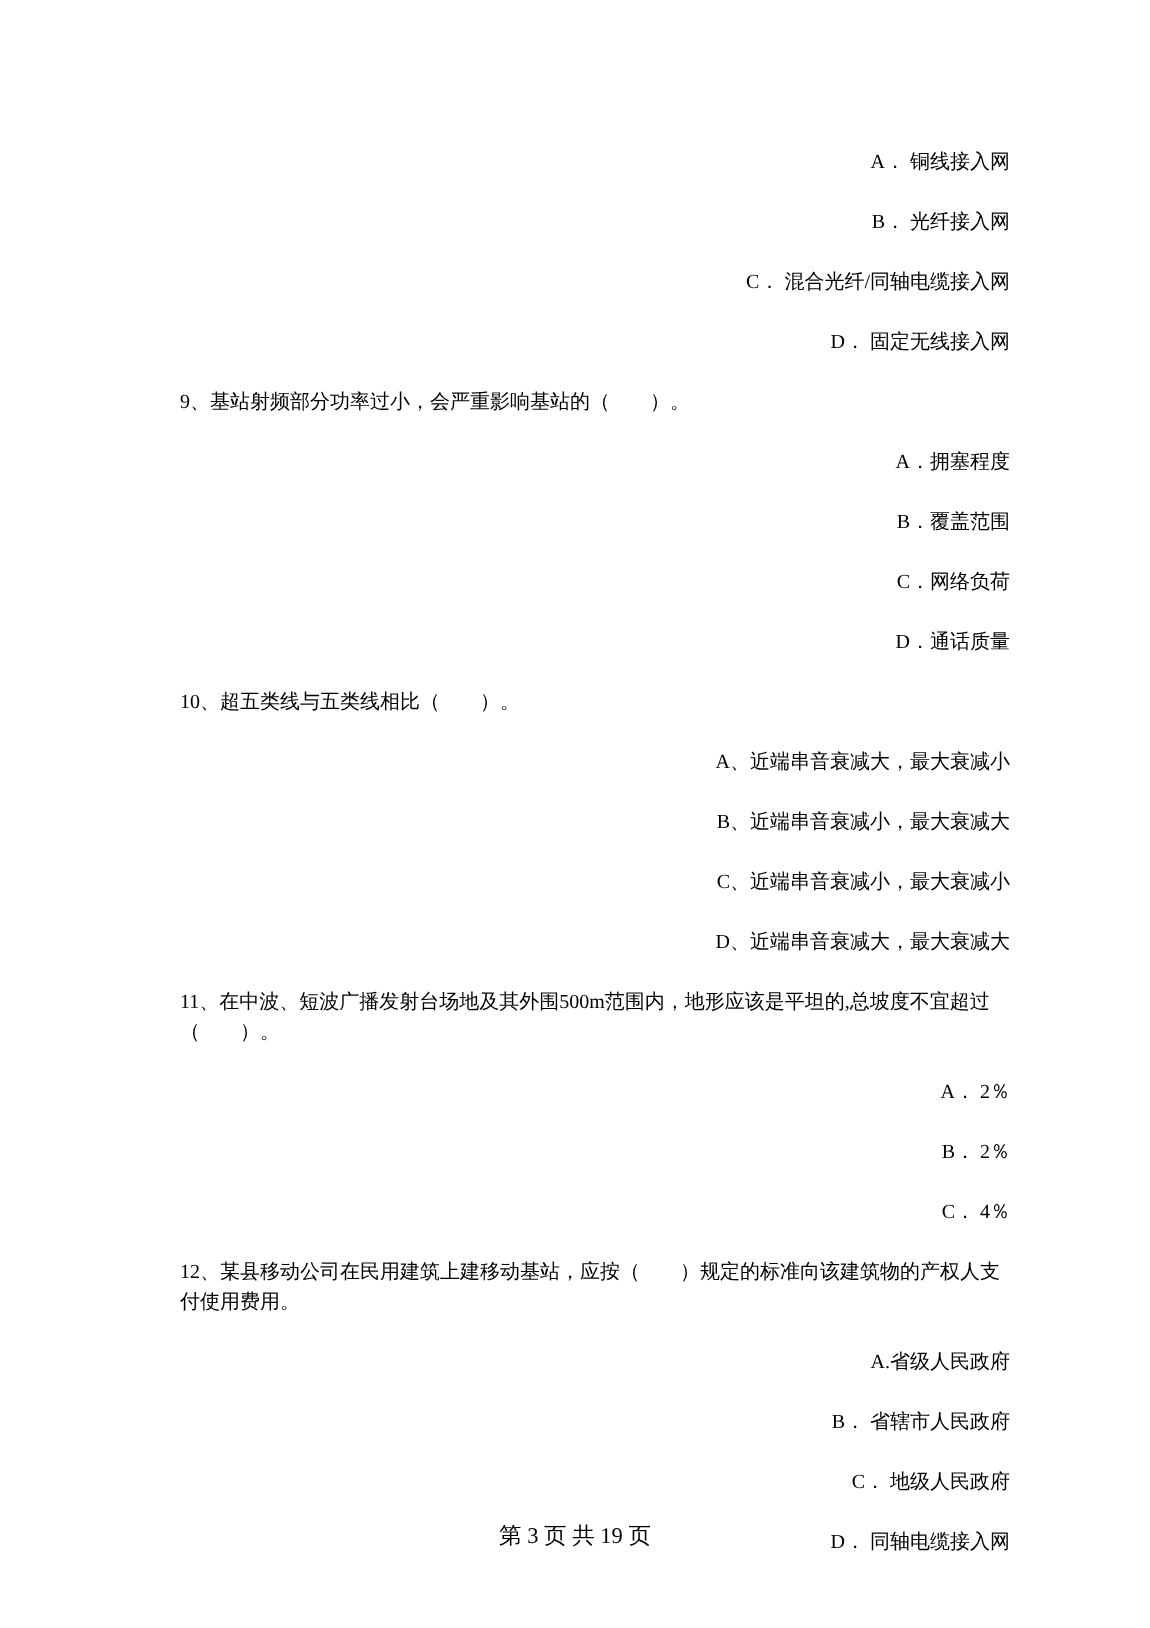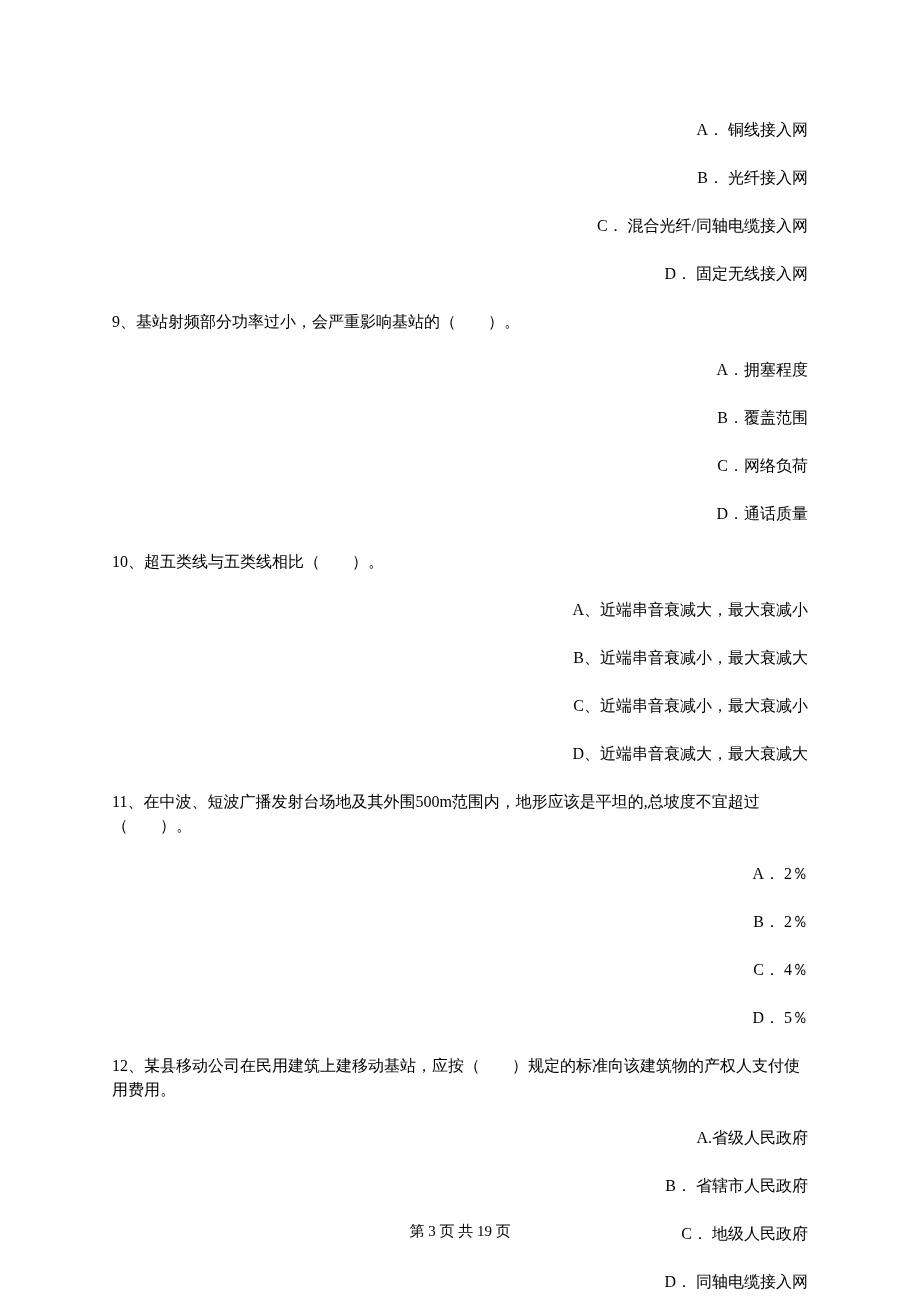--- a/index.html
+++ b/index.html
@@ -21,27 +21,28 @@
     padding-left: 56px;
     margin-bottom: 24px;
     text-align: right;
   }
   .question {
     margin-bottom: 24px;
     margin-top: 10px;
   }
   .question-indent {
     padding-left: 0px;
+    margin-left: 32px;
   }
   .footer {
     position: absolute;
     bottom: 60px;
     width: 100%;
     text-align: center;
-    font-size: 15px;
+    font-size: 18px;
   }
 </style>
 </head>
 <body>
 
 <div class="page">
   <div class="option">A． 铜线接入网</div>
   <div class="option">B． 光纤接入网</div>
   <div class="option">C． 混合光纤/同轴电缆接入网</div>
   <div class="option">D． 固定无线接入网</div>
@@ -55,21 +56,20 @@
   <div class="question question-indent">10、超五类线与五类线相比（　　）。</div>
   <div class="option">A、近端串音衰减大，最大衰减小</div>
   <div class="option">B、近端串音衰减小，最大衰减大</div>
   <div class="option">C、近端串音衰减小，最大衰减小</div>
   <div class="option">D、近端串音衰减大，最大衰减大</div>
 
   <div class="question question-indent">11、在中波、短波广播发射台场地及其外围500m范围内，地形应该是平坦的,总坡度不宜超过（　　）。</div>
   <div class="option">A．  2％</div>
   <div class="option">B．  2％</div>
   <div class="option">C．  4％</div>
-  <div class="option">D．  5％</div>
 
   <div class="question question-indent">12、某县移动公司在民用建筑上建移动基站，应按（　　）规定的标准向该建筑物的产权人支付使用费用。</div>
   <div class="option">A.省级人民政府</div>
   <div class="option">B． 省辖市人民政府</div>
   <div class="option">C． 地级人民政府</div>
   <div class="option">D． 同轴电缆接入网</div>
 </div>
 
 <div class="footer">第 3 页 共 19 页</div>
 

